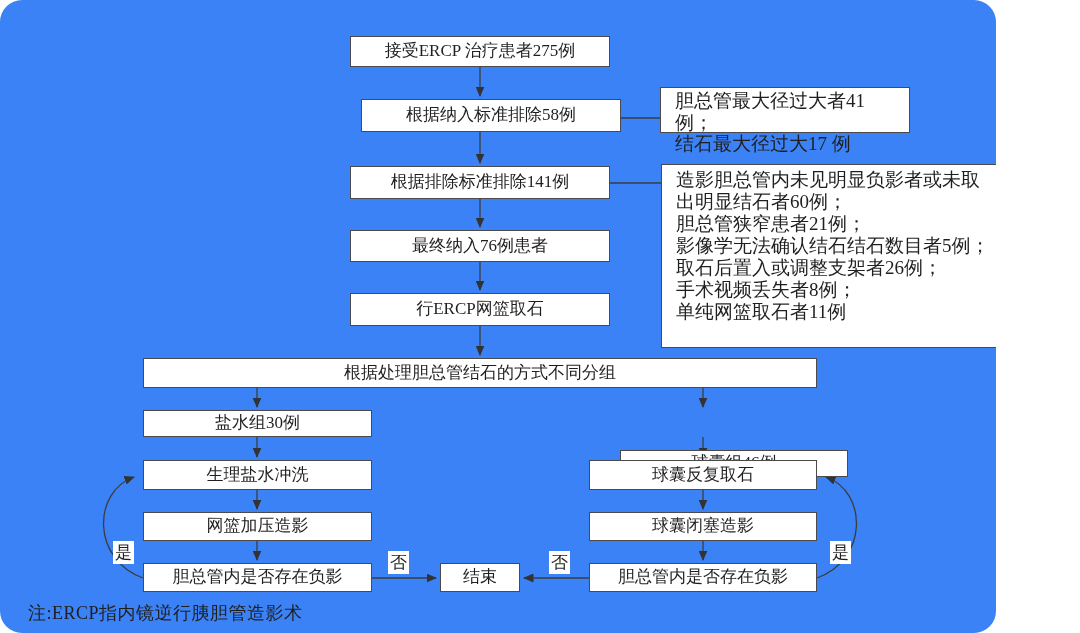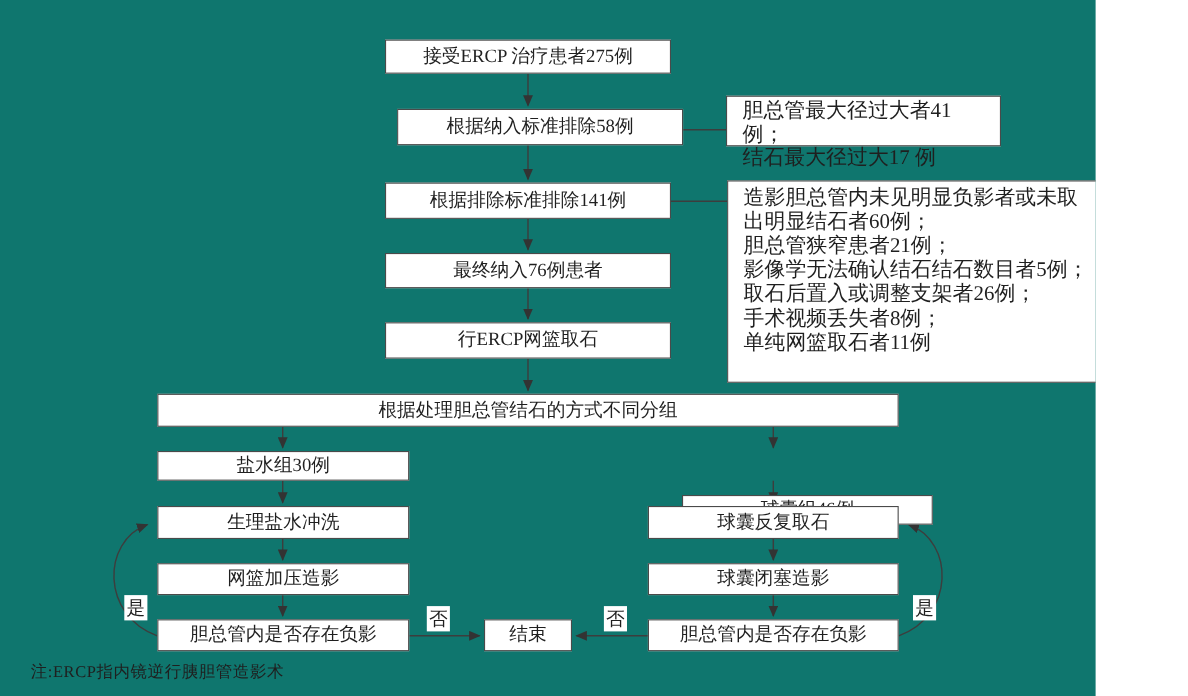--- a/index.html
+++ b/index.html
@@ -1,22 +1,23 @@
 <!DOCTYPE html>
 <html><head>
 <meta charset="utf-8">
 <style>
   html,body{margin:0;padding:0;background:#ffffff;}
   .canvas{
     position:relative;
     width:996px;height:633px;
-    background:#0f766e;
+    background:#3b82f6;
     font-family:"Liberation Serif","DejaVu Serif",serif;
     color:#1f1f1f;
     overflow:hidden;
+    border-radius:22px;
   }
   .wires{position:absolute;left:0;top:0;width:1080px;height:633px;}
   .node{
     position:absolute;
     box-sizing:border-box;
     border:1.4px solid #4a4a4a;
     background:#ffffff;
     display:flex;align-items:center;justify-content:center;
     font-size:17px;line-height:1.2;
     white-space:nowrap;
@@ -34,21 +35,21 @@
   .sidebox2 .line{line-height:22px;}
   .edge-label{
     position:absolute;
     font-size:17px;
     background:#ffffff;
     padding:0 2px;
   }
   .note{
     position:absolute;
     left:28px;top:601px;
-    font-size:15px;
+    font-size:18px;
     letter-spacing:0.5px;
   }
 </style>
 </head>
 <body>
 
 <div class="canvas">
 
   <svg class="wires" viewBox="0 0 1080 633" xmlns="http://www.w3.org/2000/svg">
     <defs>

